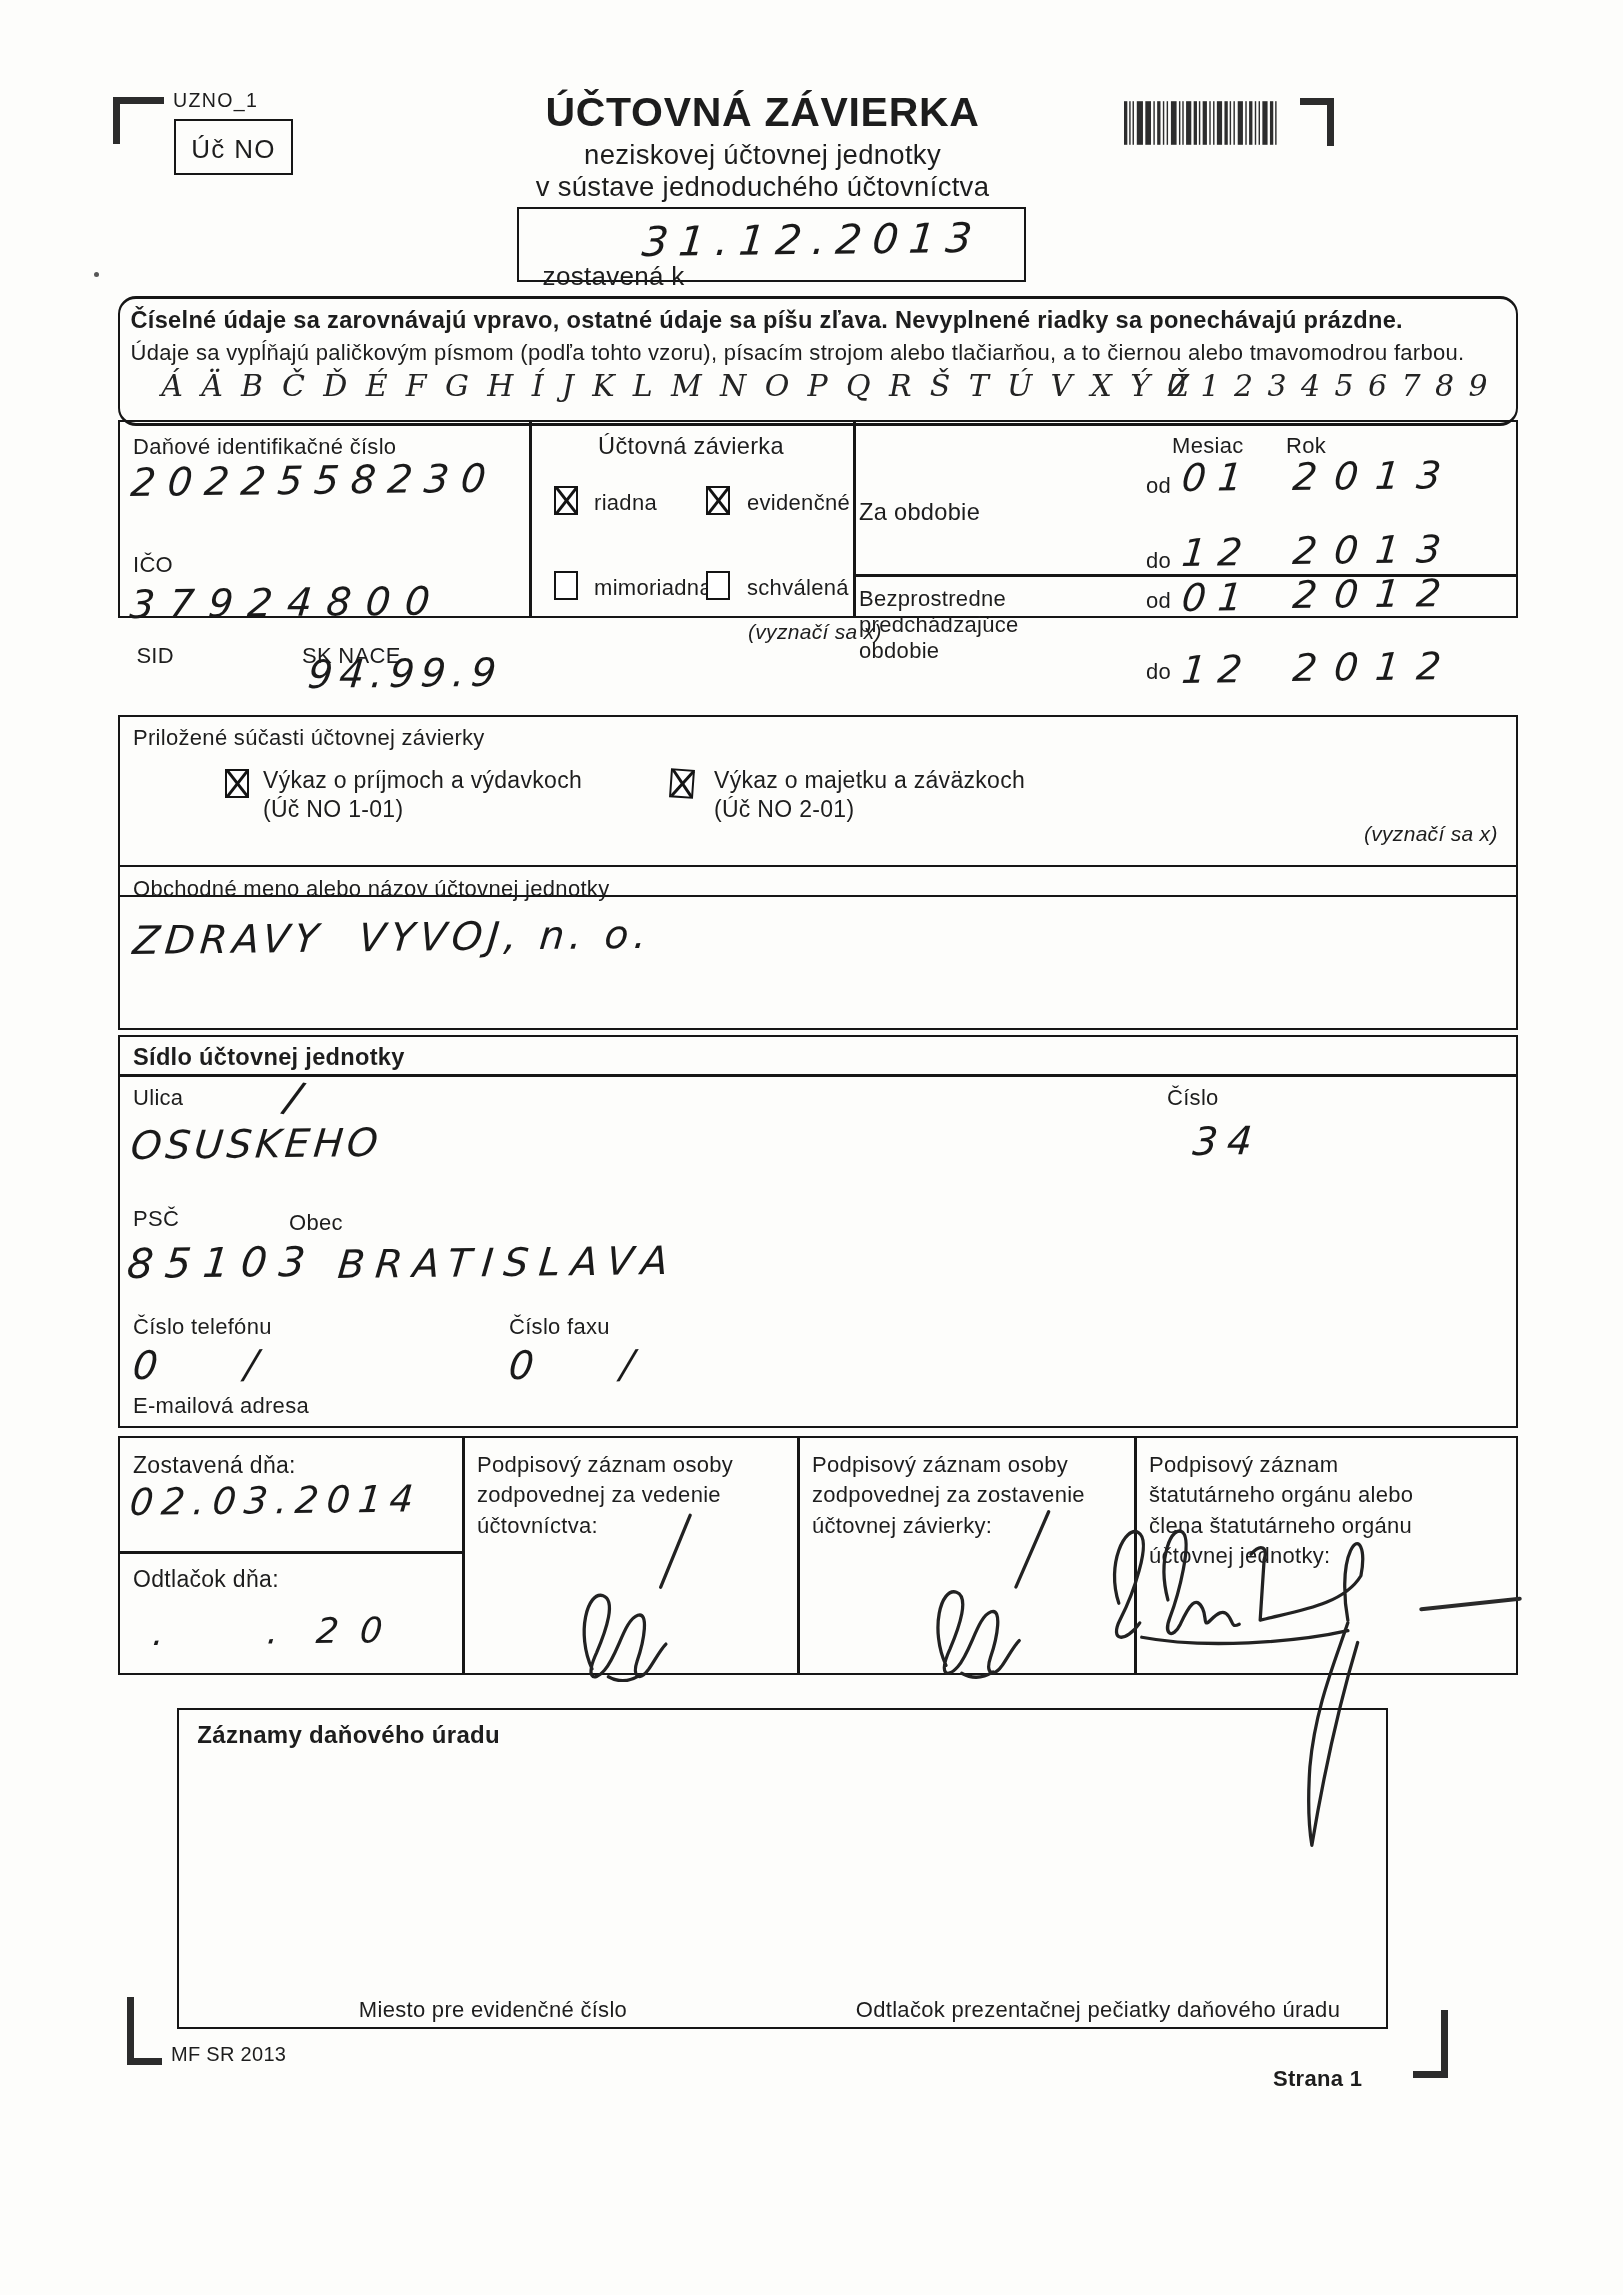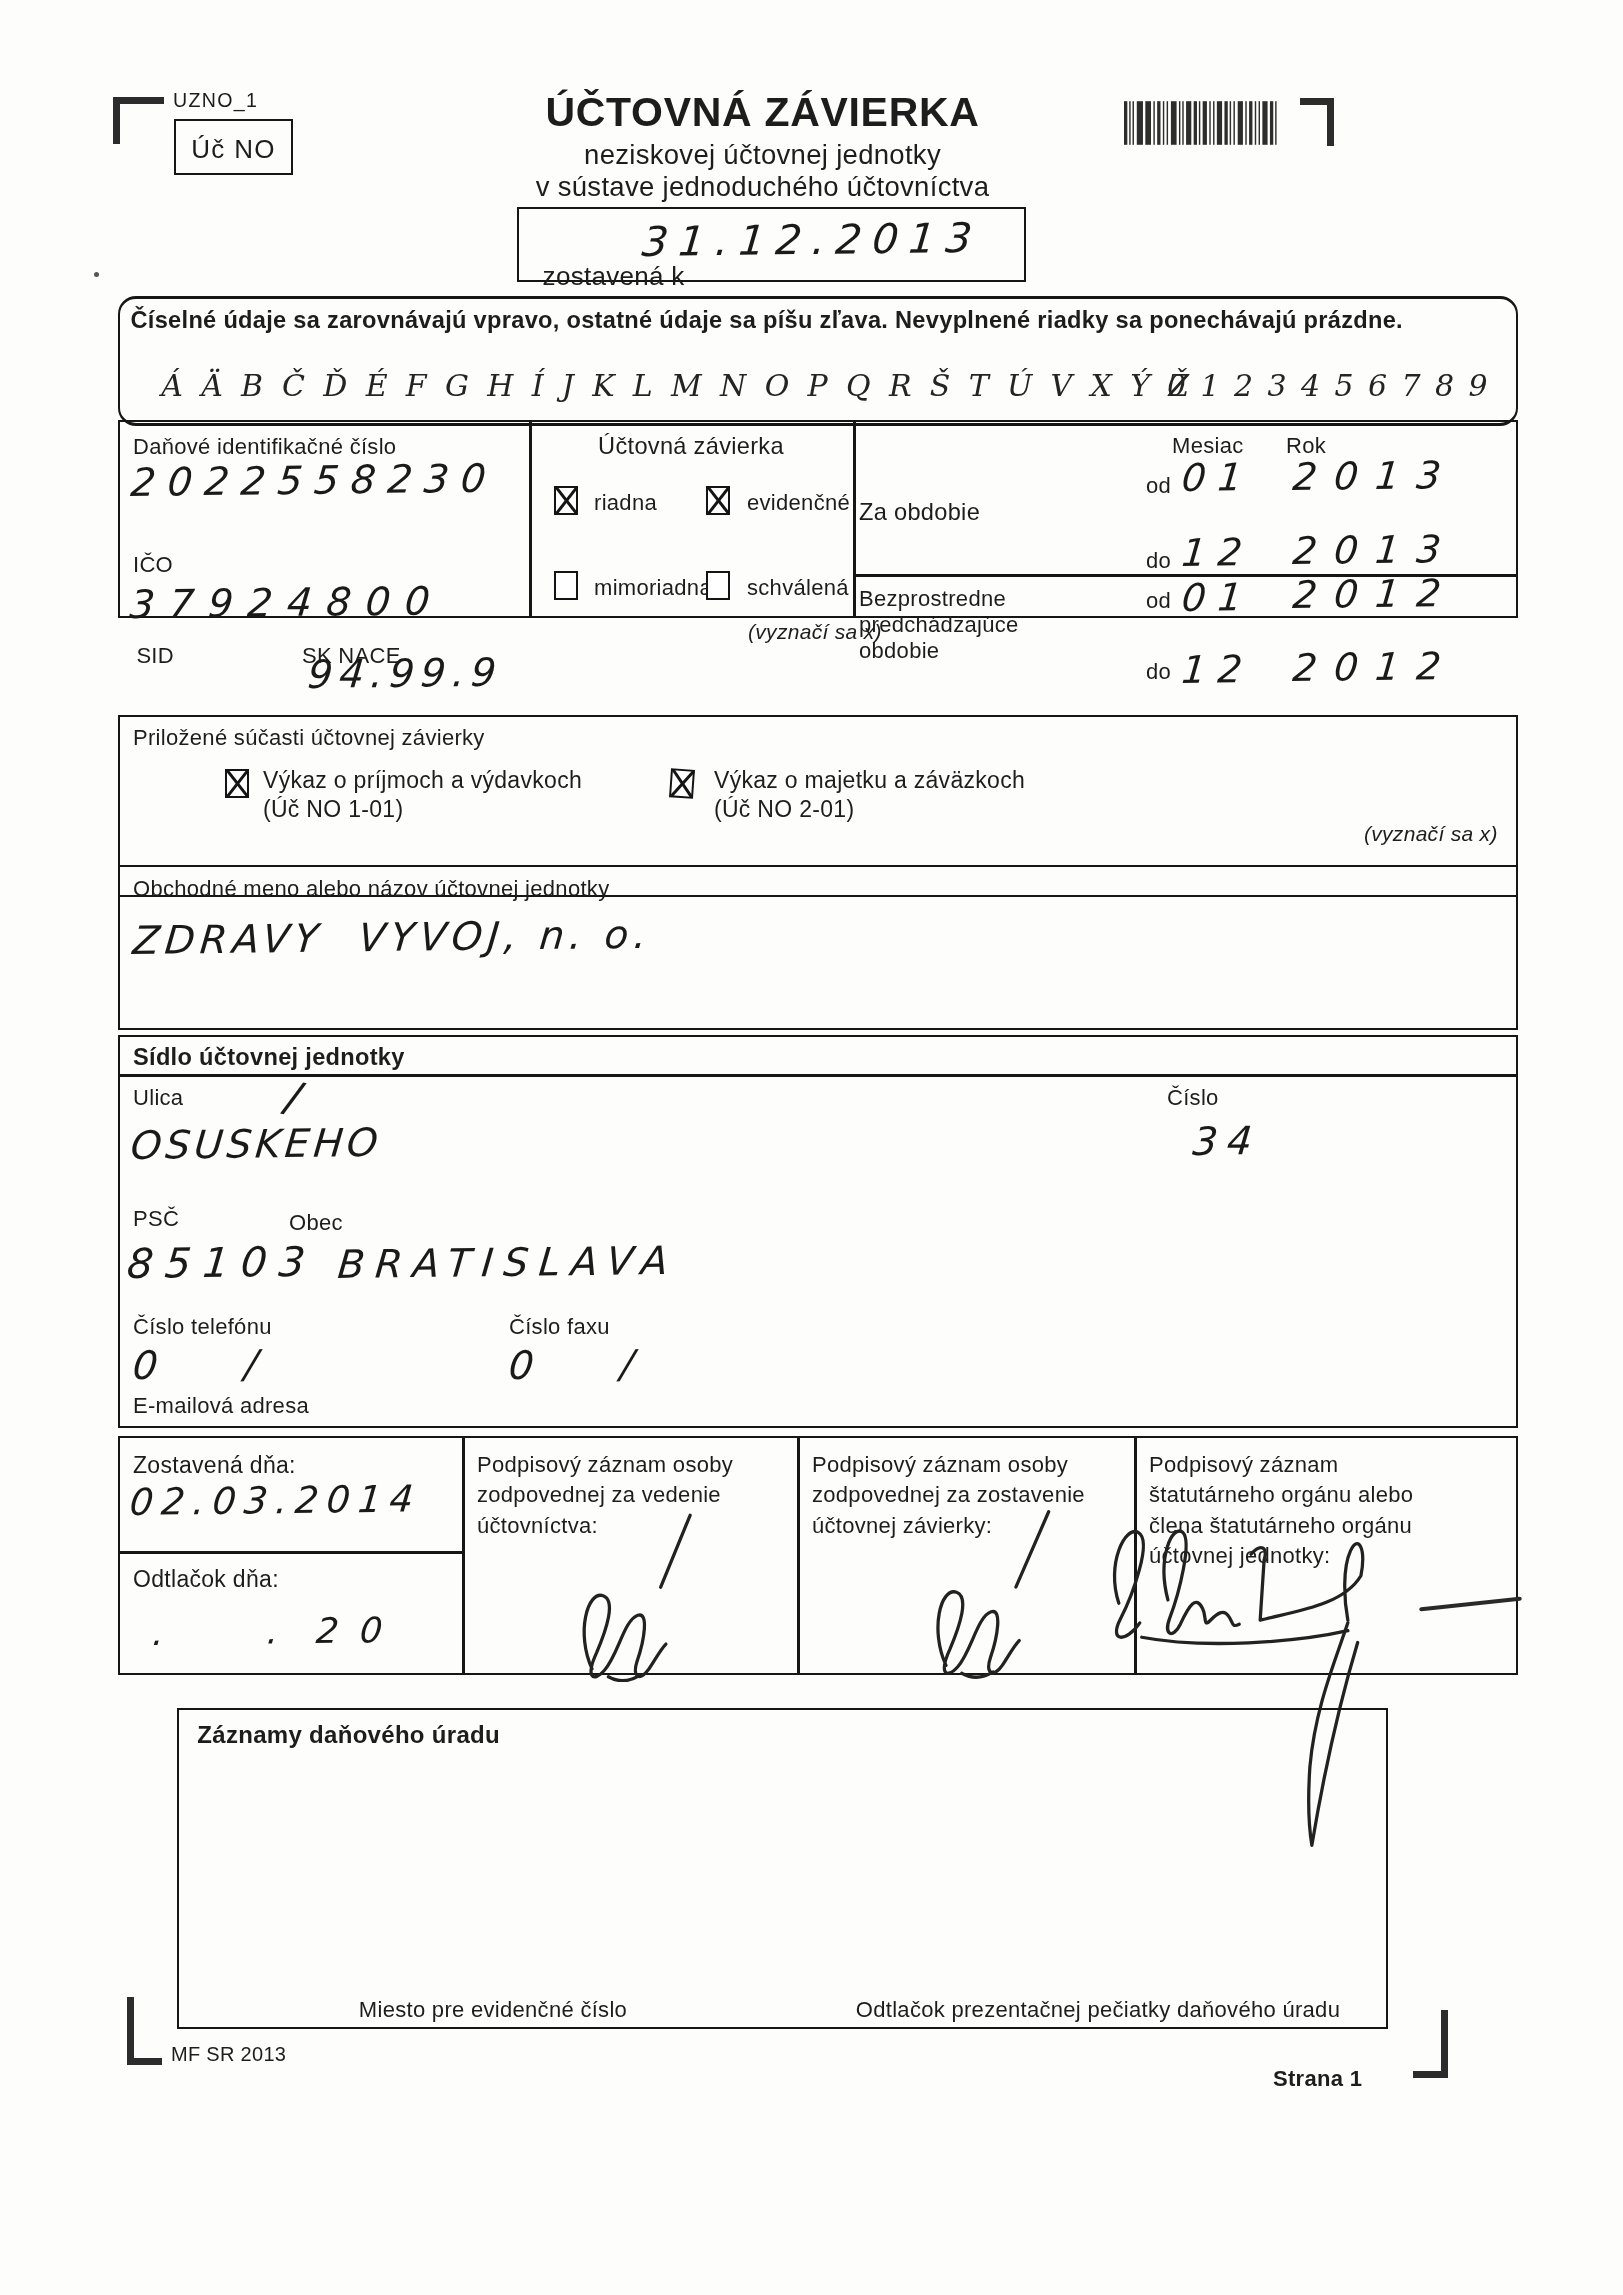--- a/index.html
+++ b/index.html
@@ -112,20 +112,21 @@
   </g>
 </svg>
 
 <div class="box" style="left:517px; top:207px; width:509px; height:75px;">
   <div class="lbl" style="left:23.6px; top:31px; font-size:26px;margin-top:21px;">zostavená k</div>
   <div class="hand" style="left:121px; top:9.2px; font-size:41px; letter-spacing:10.5px;">31.12.2013</div>
 </div>
 
 <div class="box" style="left:118px; top:296px; width:1400px; height:130px; border-width:3.9px 2.6px;border-radius:18px;">
   <div class="lbl b" style="left:10.5px; top:7.9px; font-size:23.6px;">Číselné údaje sa zarovnávajú vpravo, ostatné údaje sa píšu zľava. Nevyplnené riadky sa ponechávajú prázdne.</div>
+  <div class="lbl" style="left:10.5px; top:41px; font-size:22px;">Údaje sa vypĺňajú paličkovým písmom (podľa tohto vzoru), písacím strojom alebo tlačiarňou, a to čiernou alebo tmavomodrou farbou.</div>
   <div class="specimen" style="left:9.2px; top:69px; letter-spacing:18.3px;margin-left:32px;">ÁÄBČĎÉFGHÍJKLMNOPQRŠTÚVXÝŽ</div>
   <div class="specimen" style="left:1047px; top:69px; letter-spacing:14.4px;">0123456789</div>
 </div>
 
 <div class="box" style="left:118px; top:420px; width:1400px; height:198px;text-decoration:underline;">
   <div class="vline" style="left:409px;"></div>
   <div class="vline" style="left:733px;"></div>
   <div class="hline" style="left:733px; right:0; top:152px;"></div>
 
   <div class="lbl" style="left:13px; top:11.8px;">Daňové identifikačné číslo</div>

